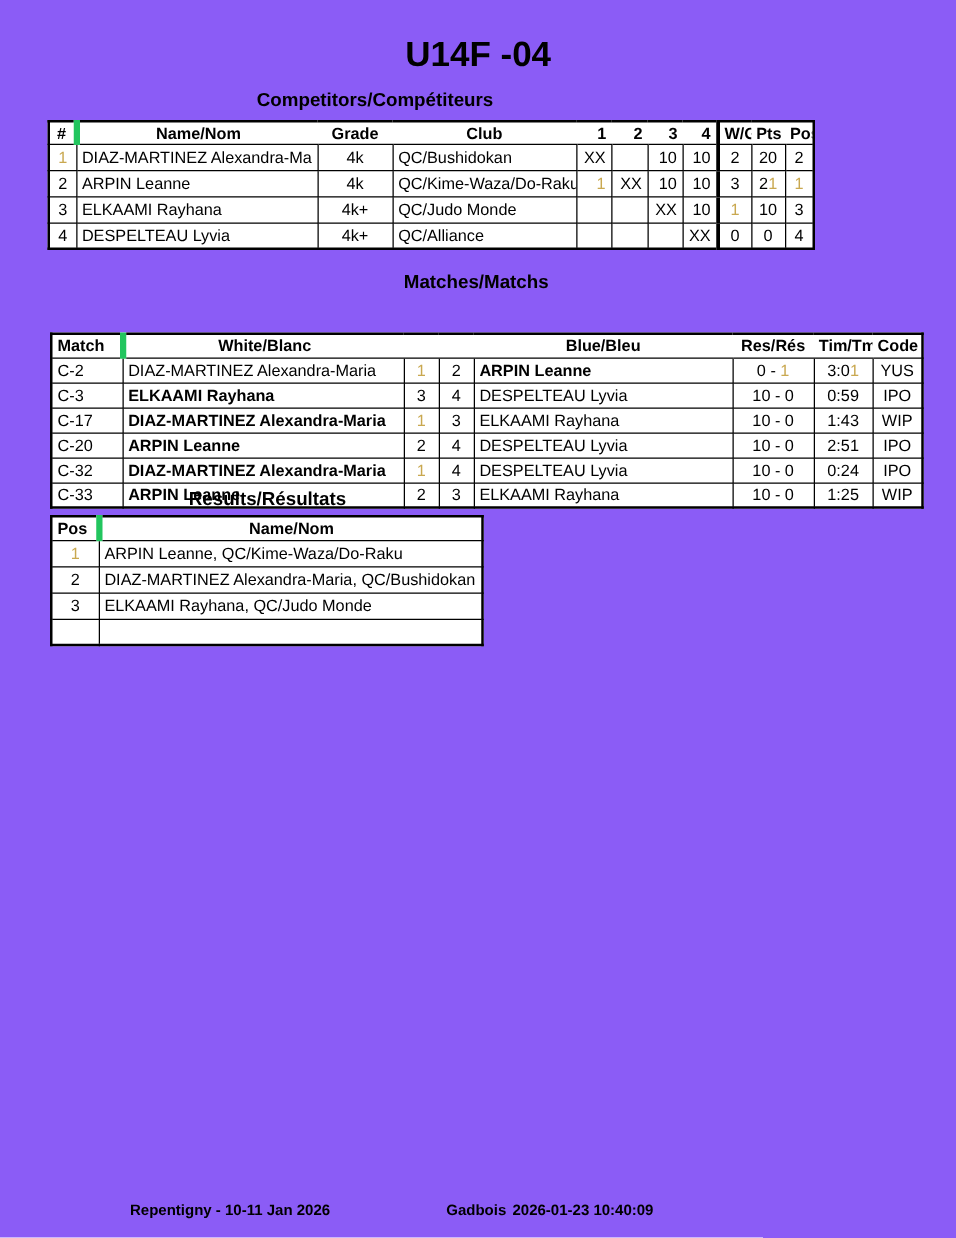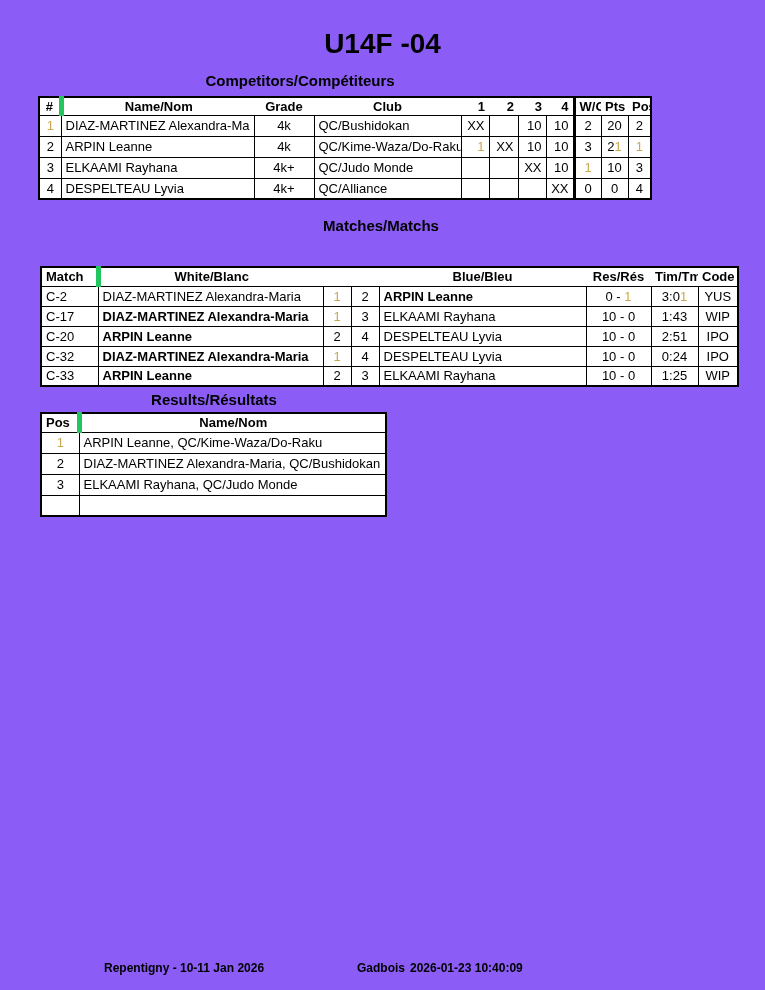--- a/index.html
+++ b/index.html
@@ -180,20 +180,30 @@
         <td class="l">C-2</td>
         <td class="l">DIAZ-MARTINEZ Alexandra-Maria</td>
         <td class="c"><span></span><span class="gold">1</span></td>
         <td class="c">2</td>
         <td class="l b">ARPIN Leanne</td>
         <td class="c"><span>0 - </span><span class="gold">1</span></td>
         <td class="c"><span>3:0</span><span class="gold">1</span></td>
         <td class="c">YUS</td>
       </tr>
       <tr>
+        <td class="l">C-3</td>
+        <td class="l b">ELKAAMI Rayhana</td>
+        <td class="c"><span>3</span><span class="gold"></span></td>
+        <td class="c">4</td>
+        <td class="l">DESPELTEAU Lyvia</td>
+        <td class="c"><span>10 - 0</span><span class="gold"></span></td>
+        <td class="c"><span>0:59</span><span class="gold"></span></td>
+        <td class="c">IPO</td>
+      </tr>
+      <tr>
         <td class="l">C-17</td>
         <td class="l b">DIAZ-MARTINEZ Alexandra-Maria</td>
         <td class="c"><span></span><span class="gold">1</span></td>
         <td class="c">3</td>
         <td class="l">ELKAAMI Rayhana</td>
         <td class="c"><span>10 - 0</span><span class="gold"></span></td>
         <td class="c"><span>1:43</span><span class="gold"></span></td>
         <td class="c">WIP</td>
       </tr>
       <tr>

